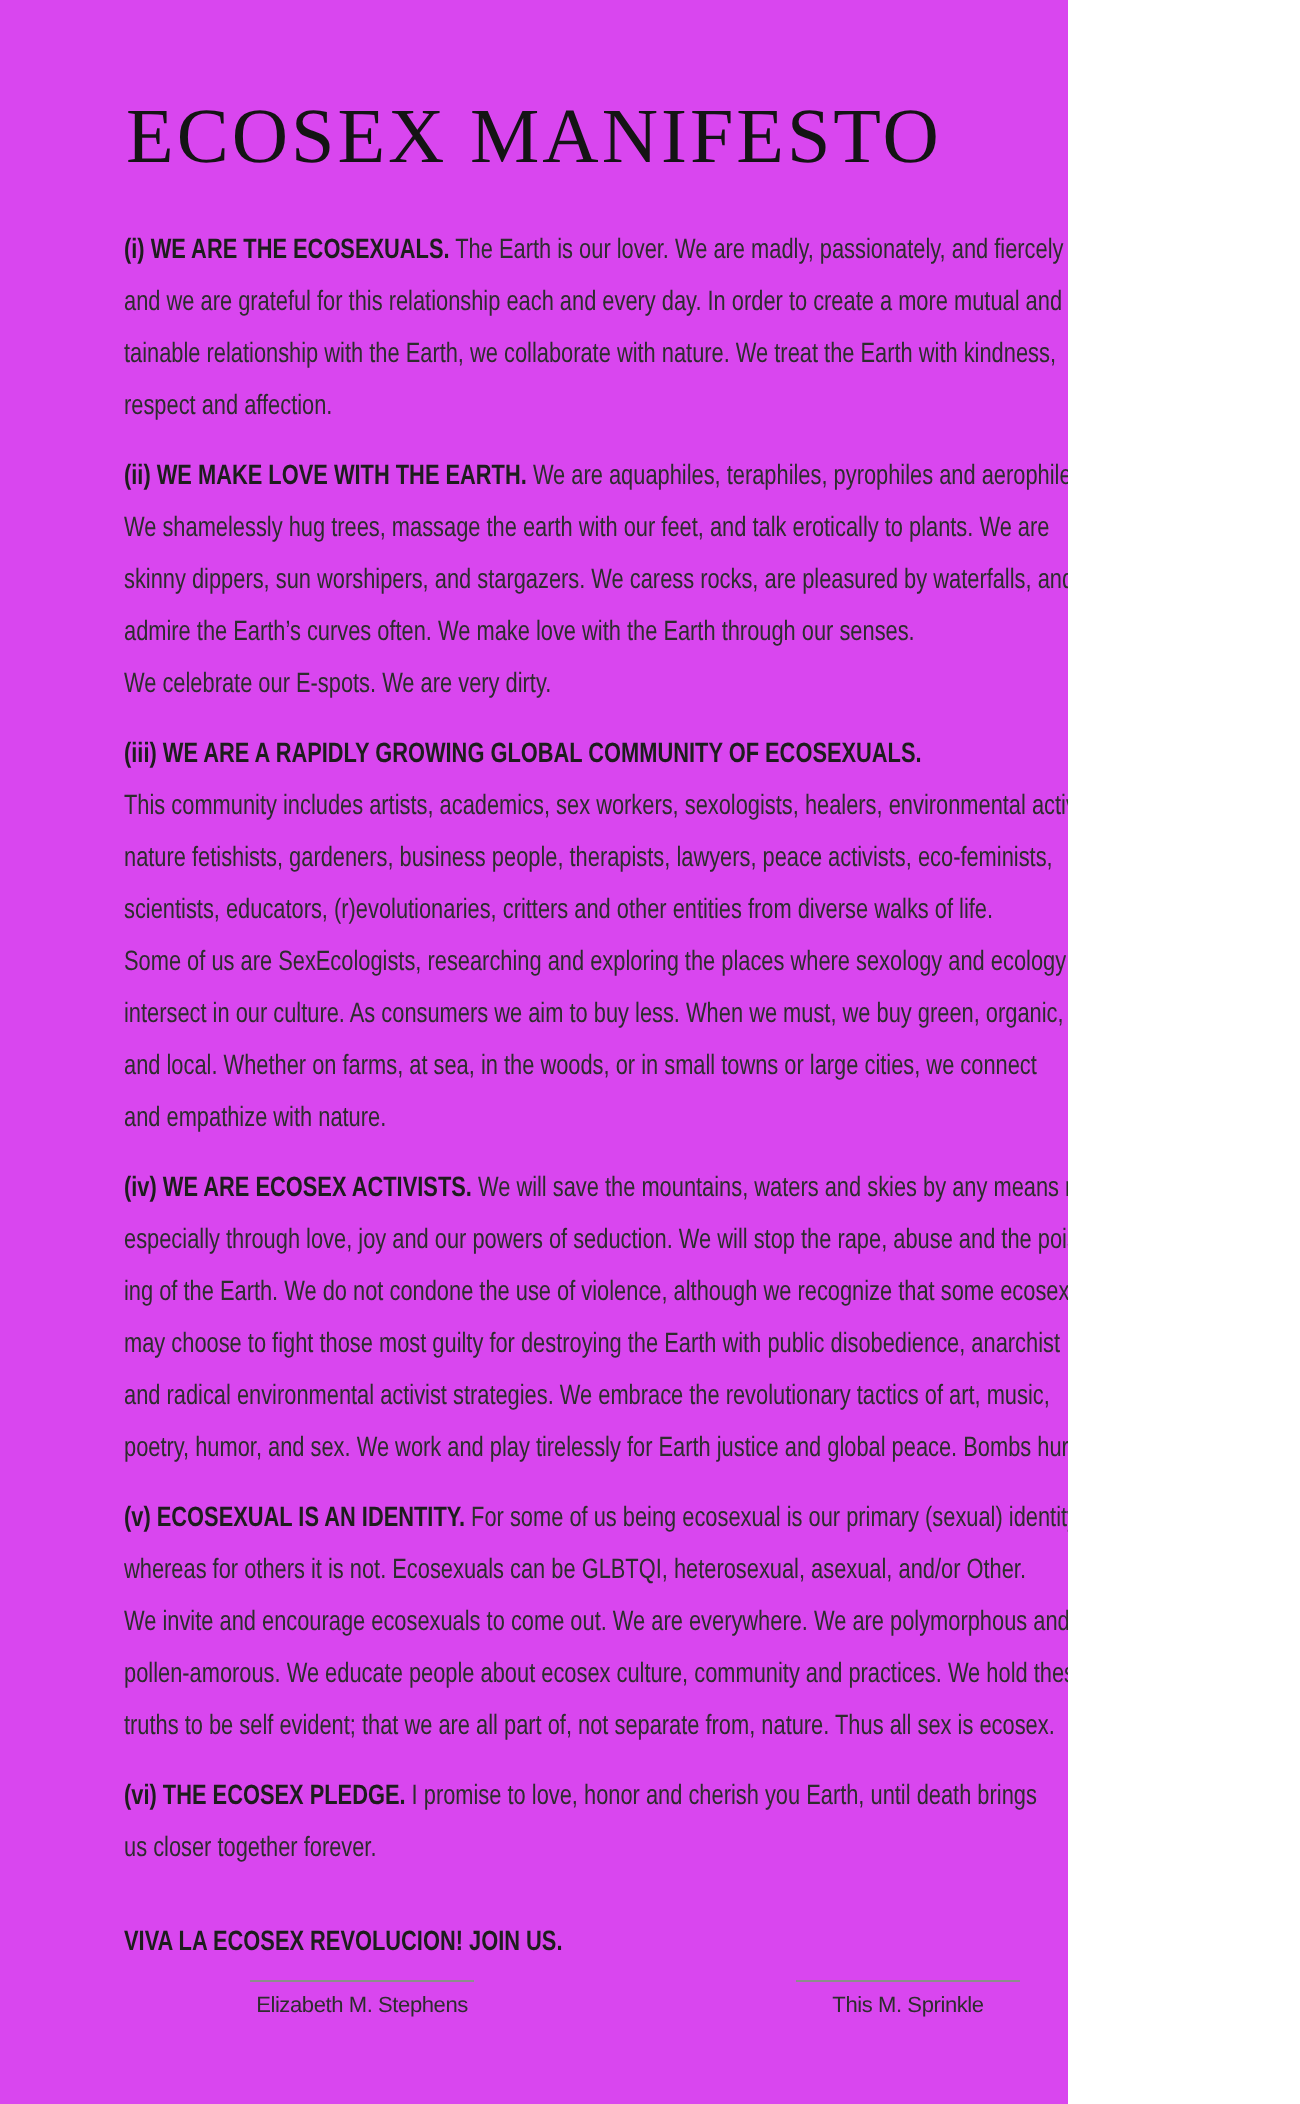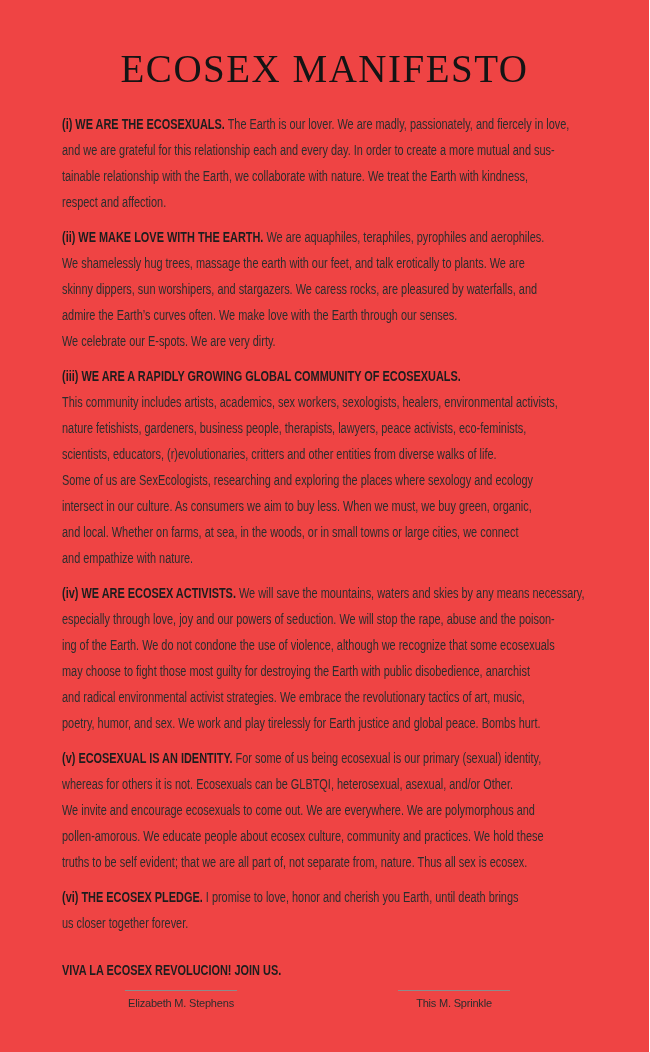--- a/index.html
+++ b/index.html
@@ -3,23 +3,23 @@
 <meta charset="utf-8">
 <title>Ecosex Manifesto</title>
 <style>
   html, body {
     margin: 0;
     padding: 0;
     background: #ffffff;
   }
   .page {
     position: relative;
-    width: 649px;
+    width: 534px;
     height: 1052px;
-    background: #ef4444;
+    background: #d946ef;
     overflow: hidden;
     font-family: "Liberation Sans", "DejaVu Sans", sans-serif;
   }
   .doc-title {
     margin: 50px 0 0 0;
     font-family: "Liberation Serif", "DejaVu Serif", serif;
     font-weight: normal;
     font-size: 39px;
     line-height: 38px;
     letter-spacing: 1.5px;

